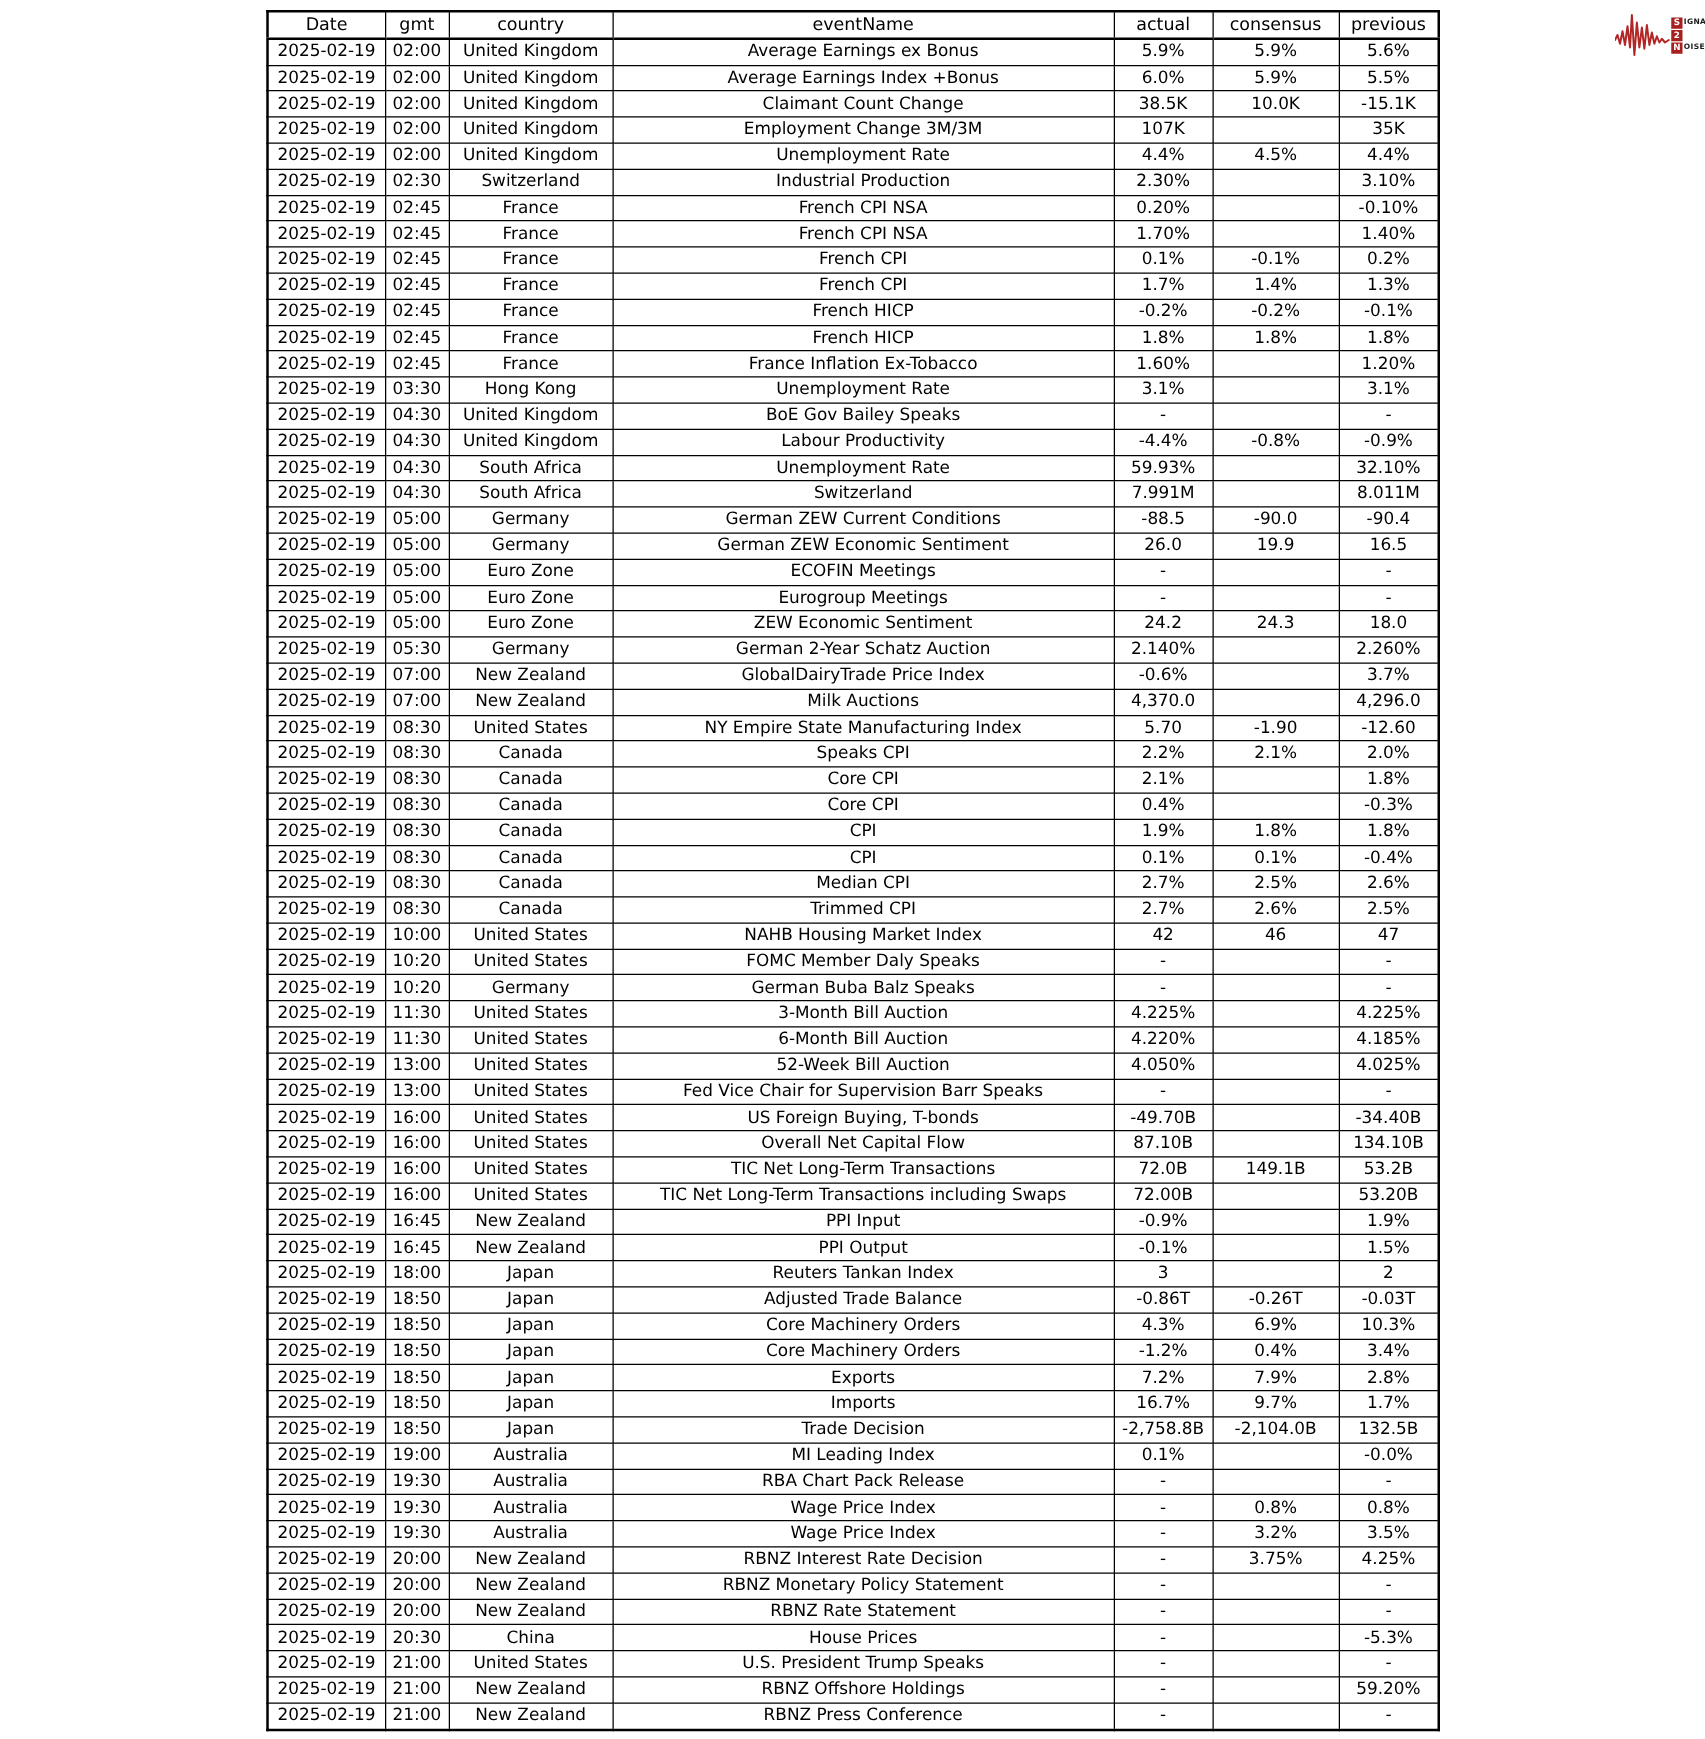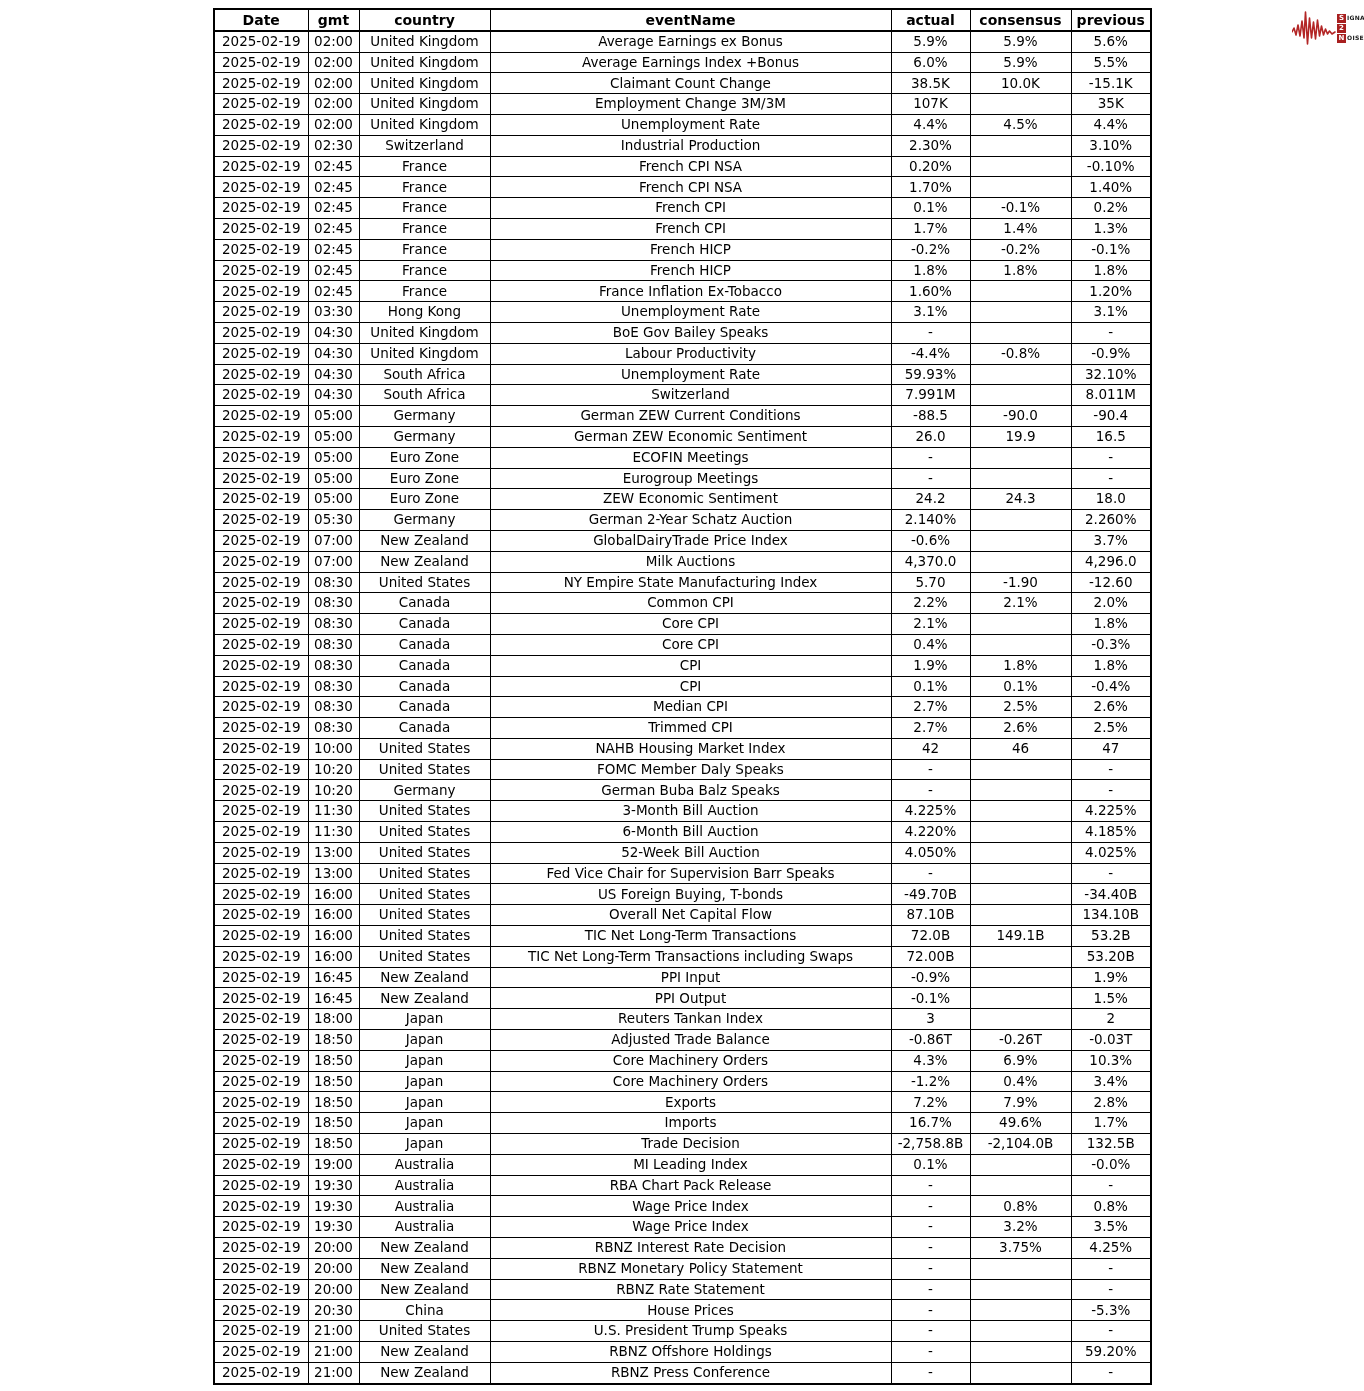--- a/index.html
+++ b/index.html
@@ -31,21 +31,21 @@
     vertical-align: middle;
     height: 19.8px;
     padding: 0 2px;
     font-size: 13.5px;
     line-height: 1;
     white-space: nowrap;
     overflow: hidden;
     color: #000;
   }
   table.calendar th {
-    font-weight: bold;
+    font-weight: normal;
     font-size: 14px;
     border-bottom: 2px solid #000;
   }
   
   .logo {
     position: absolute;
     left: 1292px;
     top: 8px;
     display: flex;
     align-items: center;
@@ -368,21 +368,21 @@
           <td>United States</td>
           <td>NY Empire State Manufacturing Index</td>
           <td>5.70</td>
           <td>-1.90</td>
           <td>-12.60</td>
         </tr>
         <tr>
           <td>2025-02-19</td>
           <td>08:30</td>
           <td>Canada</td>
-          <td>Common CPI</td>
+          <td>Speaks CPI</td>
           <td>2.2%</td>
           <td>2.1%</td>
           <td>2.0%</td>
         </tr>
         <tr>
           <td>2025-02-19</td>
           <td>08:30</td>
           <td>Canada</td>
           <td>Core CPI</td>
           <td>2.1%</td>
@@ -595,21 +595,21 @@
           <td>7.2%</td>
           <td>7.9%</td>
           <td>2.8%</td>
         </tr>
         <tr>
           <td>2025-02-19</td>
           <td>18:50</td>
           <td>Japan</td>
           <td>Imports</td>
           <td>16.7%</td>
-          <td>49.6%</td>
+          <td>9.7%</td>
           <td>1.7%</td>
         </tr>
         <tr>
           <td>2025-02-19</td>
           <td>18:50</td>
           <td>Japan</td>
           <td>Trade Decision</td>
           <td>-2,758.8B</td>
           <td>-2,104.0B</td>
           <td>132.5B</td>

